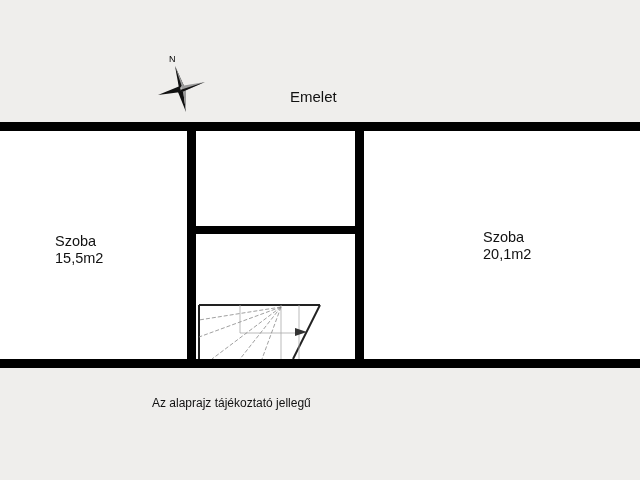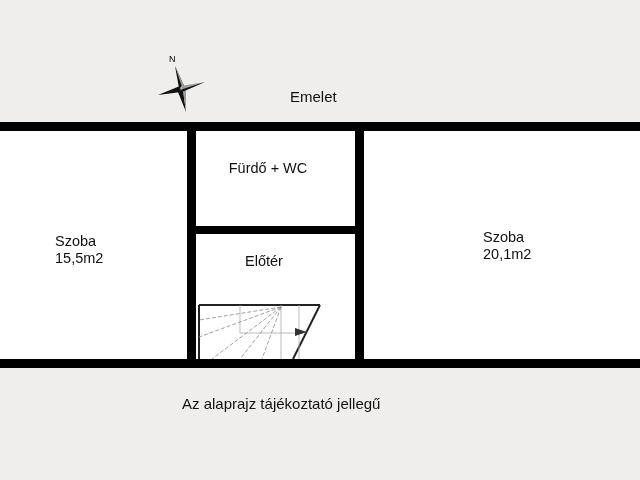--- a/index.html
+++ b/index.html
@@ -72,23 +72,21 @@
     </g>
     <polygon points="295,328 307,332 295,336" fill="#333"></polygon>
   </svg>
 </div>
 
 <div class="abs label" style="left:55px; top:233px;">
   <span>Szoba</span>
   <span>15,5m2</span>
 </div>
 <div class="abs label center" style="left:205px; top:160px; width:126px;">
-  <span>Fürdő + WC</span>
 </div>
 <div class="abs label center" style="left:226px; top:253px; width:76px;">
-  <span>Előtér</span>
 </div>
 <div class="abs label" style="left:483px; top:229px;">
   <span>Szoba</span>
   <span>20,1m2</span>
 </div>
 
-<div class="abs label" style="left:182px; top:395px; font-size:15px;">Az alaprajz tájékoztató jellegű</div>
+<div class="abs label" style="left:152px; top:395px; font-size:12px;">Az alaprajz tájékoztató jellegű</div>
 
 </body></html>

